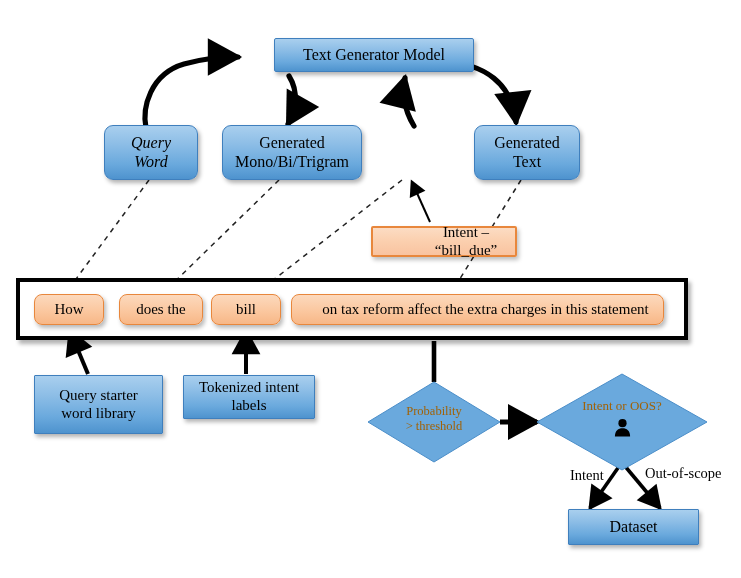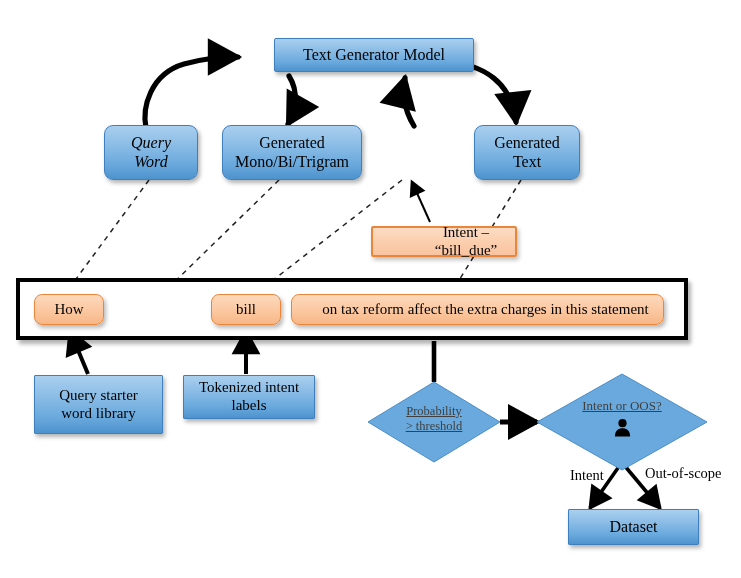--- a/index.html
+++ b/index.html
@@ -66,23 +66,22 @@
     font-size:15px;
     z-index:4;
   }
   .diamond{
     position:absolute;
     z-index:2;
   }
   .diamond .dlabel{
     position:absolute;left:0;right:0;
     text-align:center;
-    color:#404040;
+    color:#a16207;
     z-index:3;
-    text-decoration:underline;
   }
   .edge-label{
     position:absolute;
     font-size:14.5px;
     color:#000;
     white-space:nowrap;
     z-index:5;
   }
   .person{
     position:absolute;
@@ -152,20 +151,23 @@
 
   <div class="node peach-sq" style="left:371px;top:226px;width:146px;height:31px;font-size:15px;z-index:2;padding-left:44px;">
     <span>Intent – “bill_due”</span>
   </div>
 
   <div id="sentence-frame"></div>
 
   <div class="node peach-round token" style="left:34px;top:294px;width:70px;">
     <span>How</span>
   </div>
+  <div class="node peach-round token" style="left:119px;top:294px;width:84px;">
+    <span>does the</span>
+  </div>
   <div class="node peach-round token" style="left:211px;top:294px;width:70px;">
     <span>bill</span>
   </div>
   <div class="node peach-round token" style="left:291px;top:294px;width:373px;padding-left:16px;">
     <span>on tax reform affect the extra charges in this statement</span>
   </div>
 
   <div class="node blue-sq" style="left:34px;top:375px;width:129px;height:59px;font-size:15px;z-index:2;">
     <span class="ml">Query starter<br>word library</span>
   </div>

